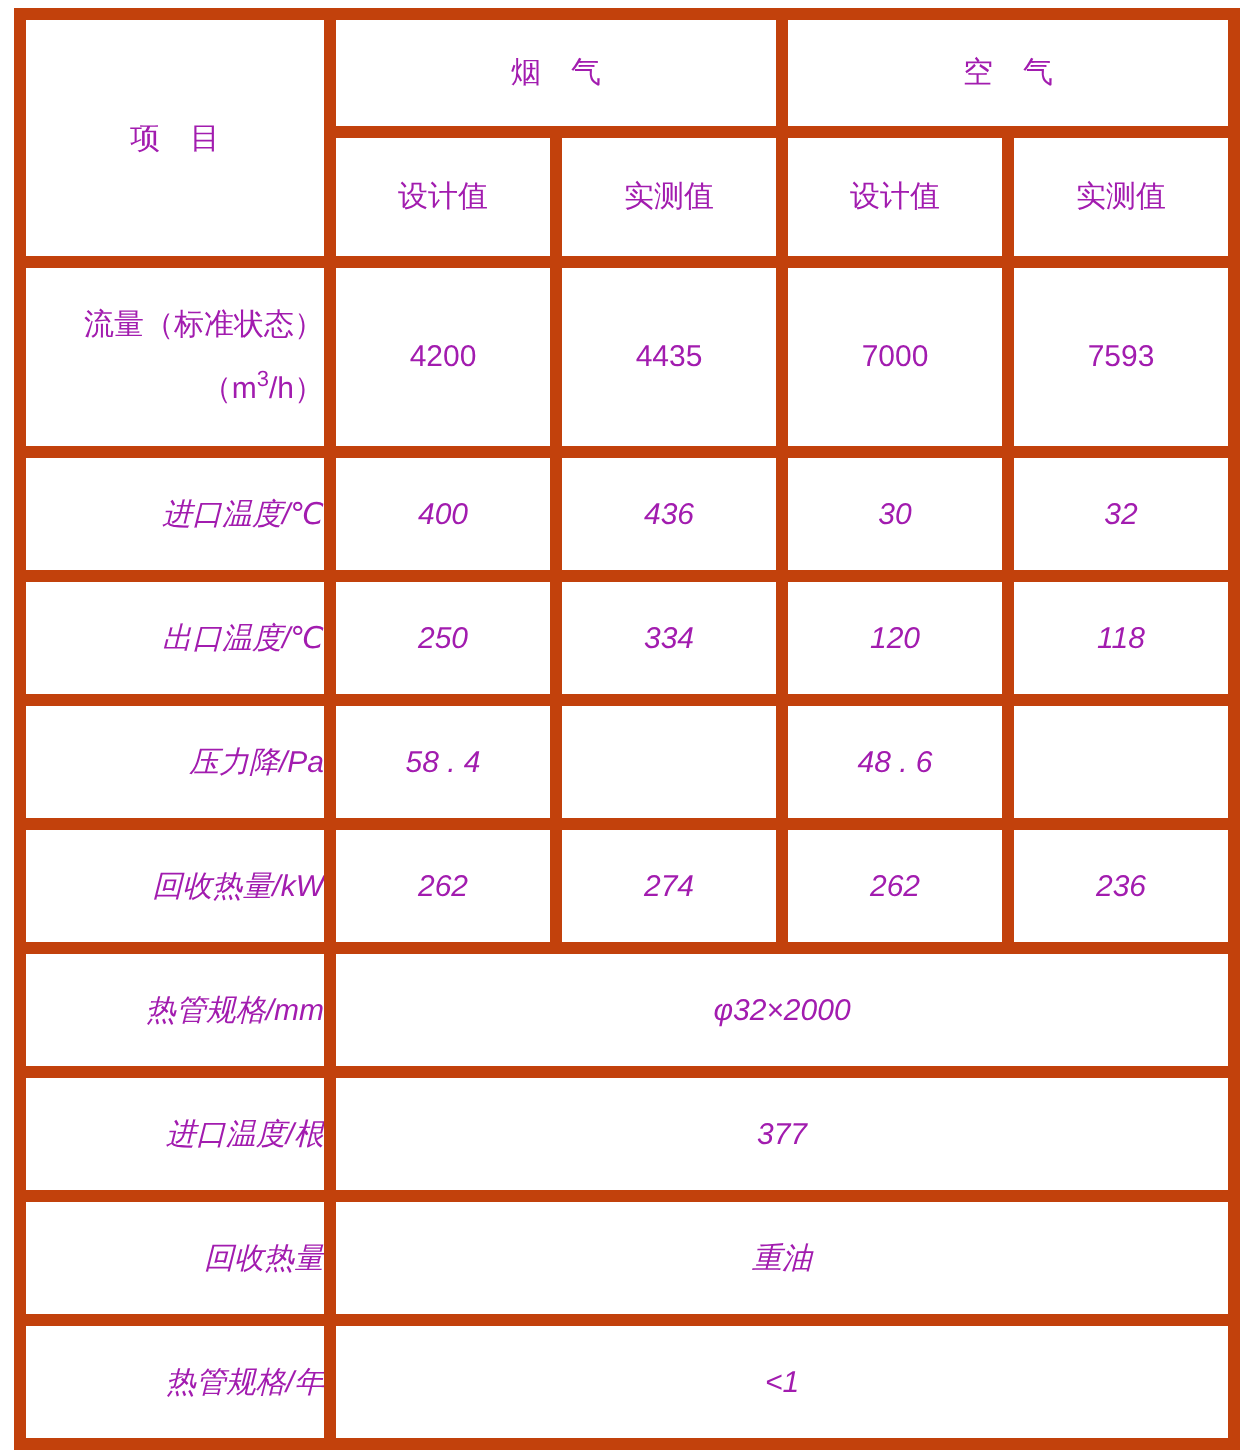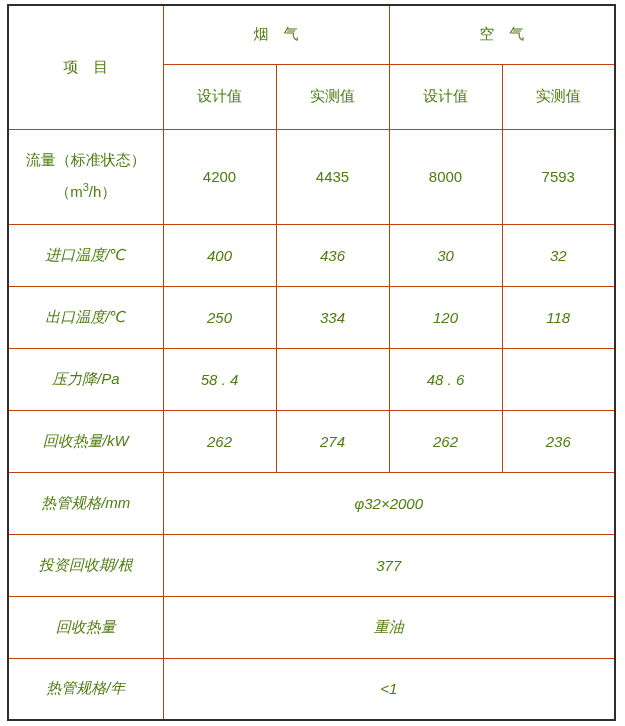--- a/index.html
+++ b/index.html
@@ -11,29 +11,29 @@
     font-family: "Liberation Sans", "DejaVu Sans", sans-serif;
   }
   .spec-table {
     border-collapse: collapse;
     table-layout: fixed;
     margin: 4px 0 0 7px;
     width: 607px;
     border: 2px solid #2e2e2e;
   }
   .spec-table td {
-    border: 1px solid #c2410c;
+    border: 6px solid #c2410c;
     font-size: 15px;
-    color: #4d7c0f;
+    color: #a21caf;
     vertical-align: middle;
     overflow: hidden;
     padding: 0;
   }
   td.label-cell {
-    text-align: center;
+    text-align: right;
     padding-left: 0;
   }
   td.value-cell, td.header-cell, td.span-value-cell {
     text-align: center;
   }
   tr.h-head1  { height: 59px; }
   tr.h-head2  { height: 65px; padding-left: 12px; }
   tr.h-flow   { height: 95px; }
   tr.h-std    { height: 62px; font-style: italic; }
   .flow-line2 { margin-top: 13px; }
@@ -68,21 +68,21 @@
     <td class="header-cell">实测值</td>
   </tr>
 
   <tr class="h-flow">
     <td class="label-cell">
       <div>流量（标准状态）</div>
       <div class="flow-line2"><span>（m</span><sup>3</sup><span>/h）</span></div>
     </td>
     <td class="value-cell">4200</td>
     <td class="value-cell">4435</td>
-    <td class="value-cell">8000</td>
+    <td class="value-cell">7000</td>
     <td class="value-cell">7593</td>
   </tr>
 
   <tr class="h-std">
     <td class="label-cell">进口温度/℃</td>
     <td class="value-cell">400</td>
     <td class="value-cell">436</td>
     <td class="value-cell">30</td>
     <td class="value-cell">32</td>
   </tr>
@@ -110,21 +110,21 @@
     <td class="value-cell">262</td>
     <td class="value-cell">236</td>
   </tr>
 
   <tr class="h-std">
     <td class="label-cell">热管规格/mm</td>
     <td class="span-value-cell" colspan="4">φ32×2000</td>
   </tr>
 
   <tr class="h-std">
-    <td class="label-cell">投资回收期/根</td>
+    <td class="label-cell">进口温度/根</td>
     <td class="span-value-cell" colspan="4">377</td>
   </tr>
 
   <tr class="h-std">
     <td class="label-cell">回收热量</td>
     <td class="span-value-cell" colspan="4">重油</td>
   </tr>
 
   <tr class="h-std">
     <td class="label-cell">热管规格/年</td>

